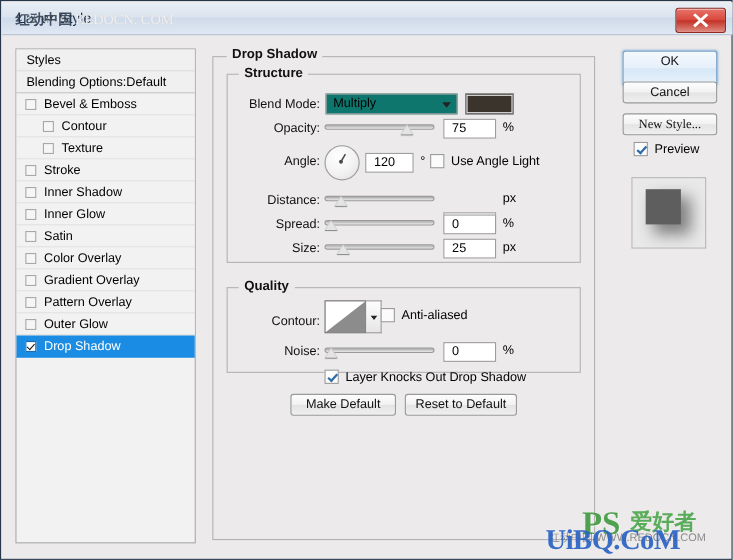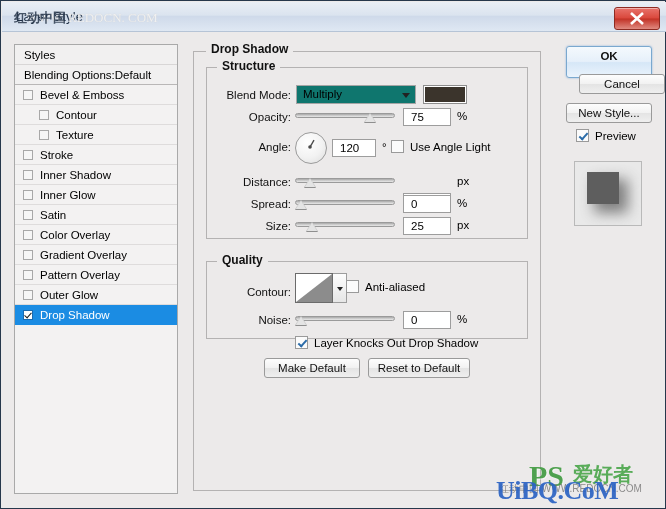--- a/index.html
+++ b/index.html
@@ -298,23 +298,23 @@
   <div class="unit" style="left:456px;top:312px;">%</div>
 
   <div class="ckwrap" style="left:294px;top:335px;">
     <span class="ckbox on" id="ck-knock"></span>
     <span class="cklabel">Layer Knocks Out Drop Shadow</span>
   </div>
 
   <div class="btn" style="left:263px;top:357px;width:96px;height:20px;line-height:19px;">Make Default</div>
   <div class="btn" style="left:367px;top:357px;width:102px;height:20px;line-height:19px;">Reset to Default</div>
 
-  <div class="btn default" style="left:565px;top:45px;width:86px;height:32px;line-height:19px;font-weight:bold;">OK</div>
-  <div class="btn" style="left:578px;top:73px;width:86px;height:20px;line-height:19px;">Cancel</div>
-  <div class="btn" style="left:565px;top:102px;width:86px;height:20px;line-height:19px;">New Style...</div>
+  <div class="btn default" style="left:565px;top:45px;width:86px;height:32px;line-height:19px;">OK</div>
+  <div class="btn" style="left:565px;top:73px;width:86px;height:20px;line-height:19px;">Cancel</div>
+  <div class="btn" style="left:565px;top:102px;width:86px;height:20px;line-height:19px;font-family:Liberation Serif, serif;">New Style...</div>
 
   <div class="ckwrap" style="left:575px;top:128px;">
     <span class="ckbox on" id="ck-preview"></span>
     <span class="cklabel">Preview</span>
   </div>
 
   <div class="prevbox">
     <div class="prevshadow"></div>
     <div class="prevsq"></div>
   </div>

